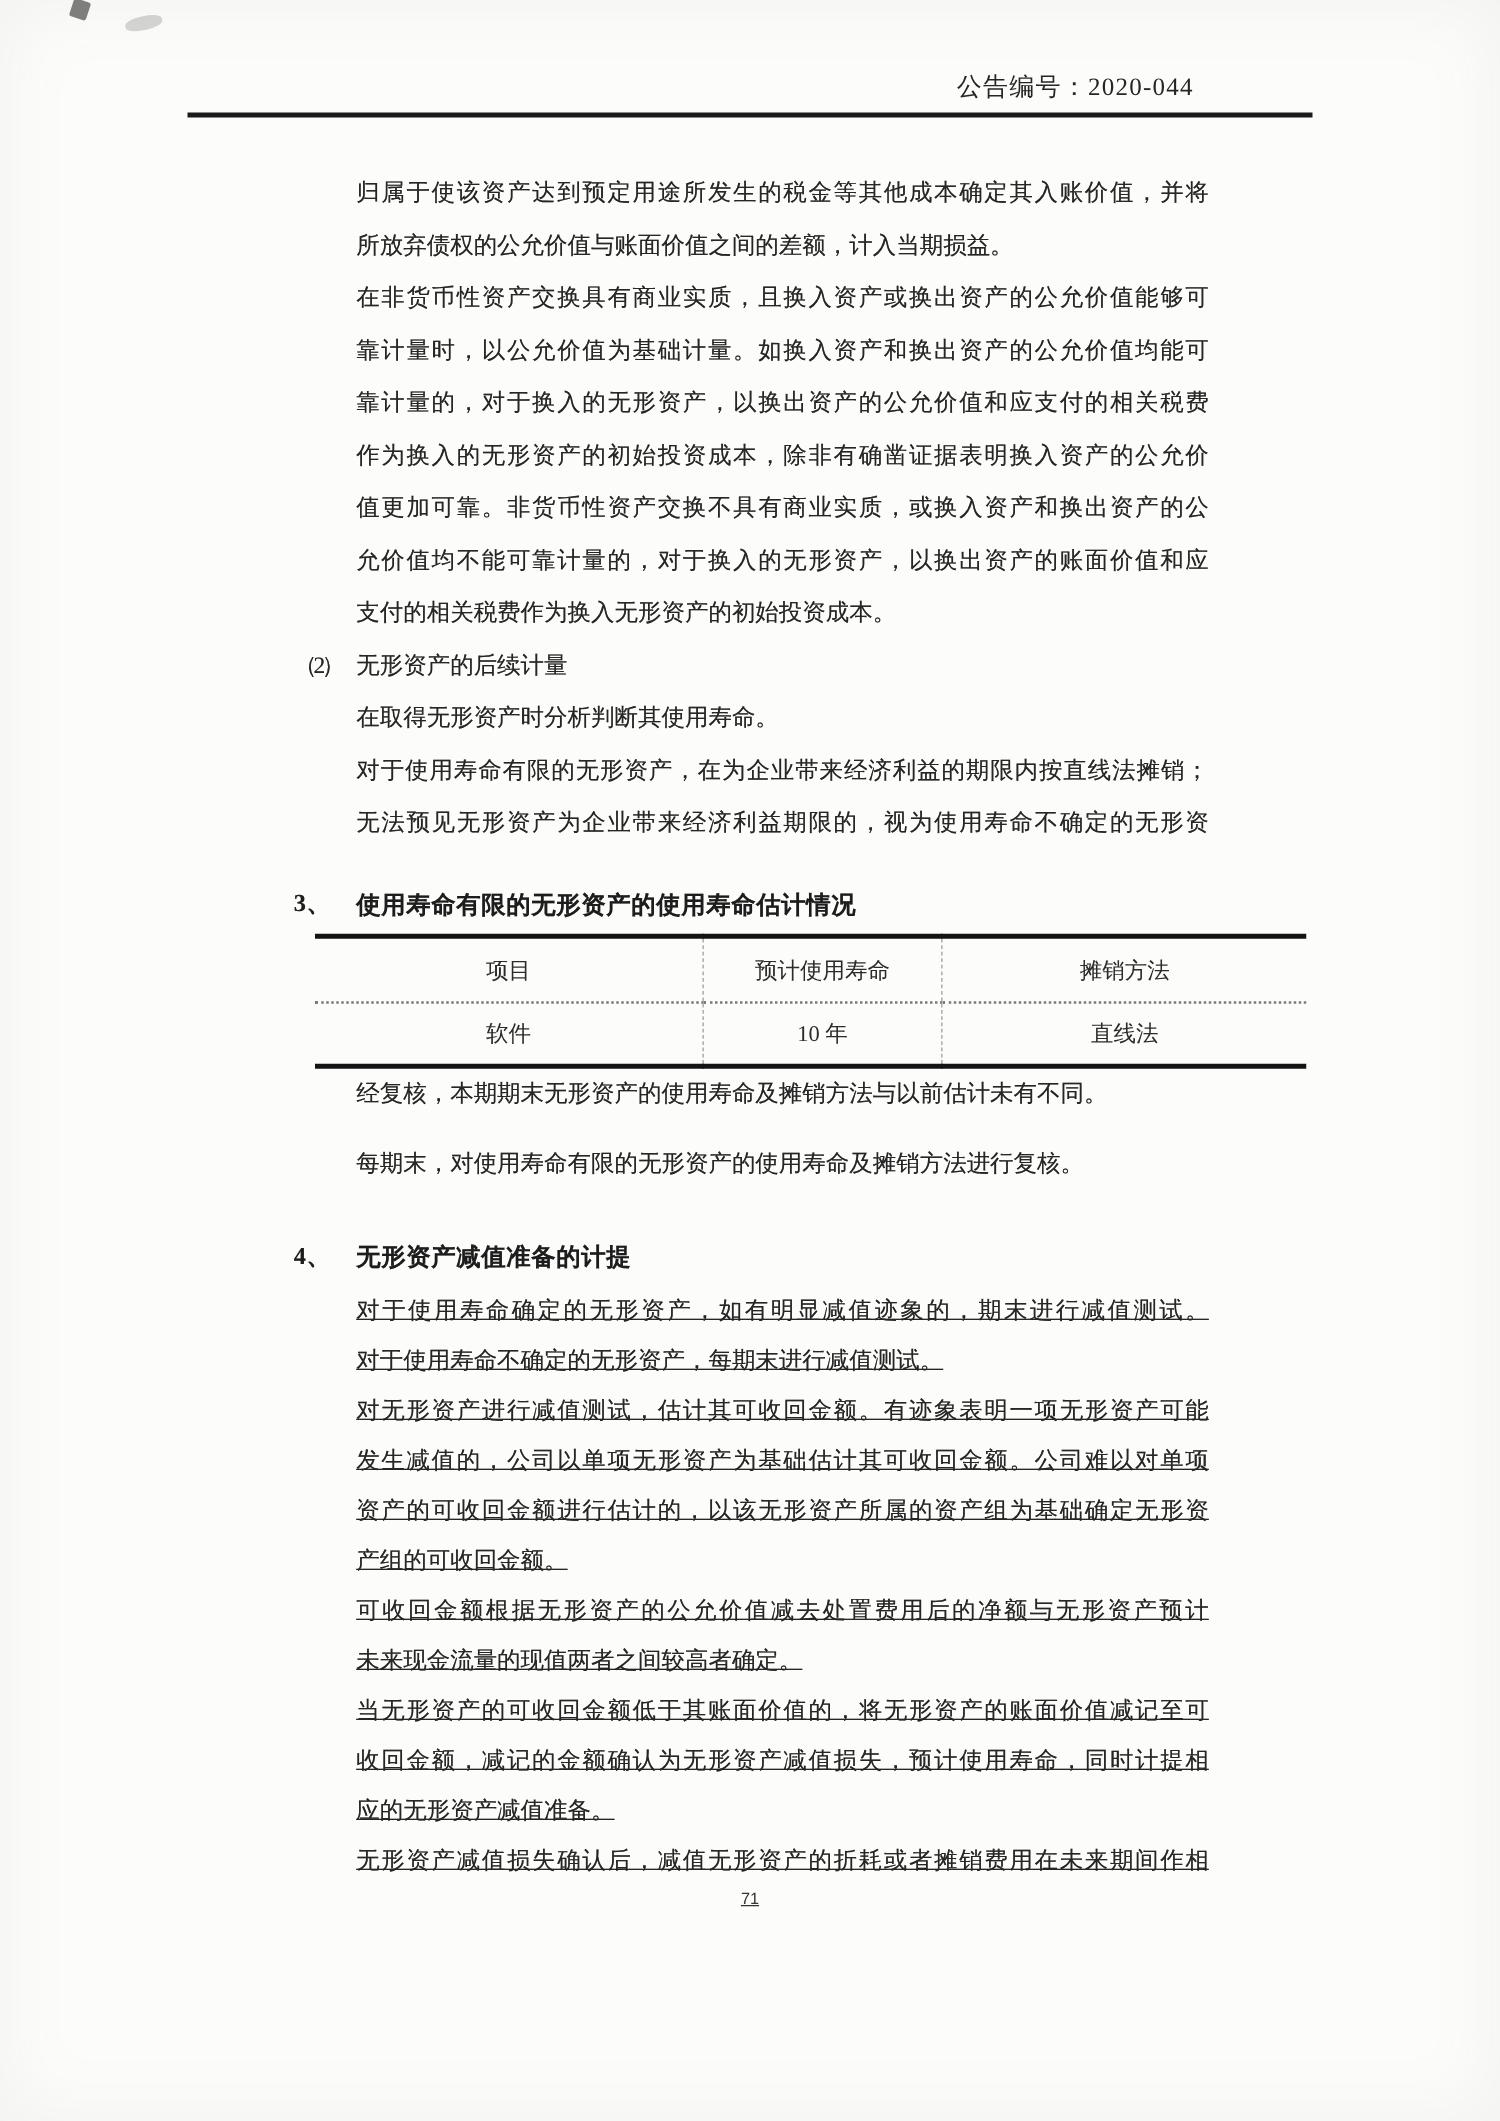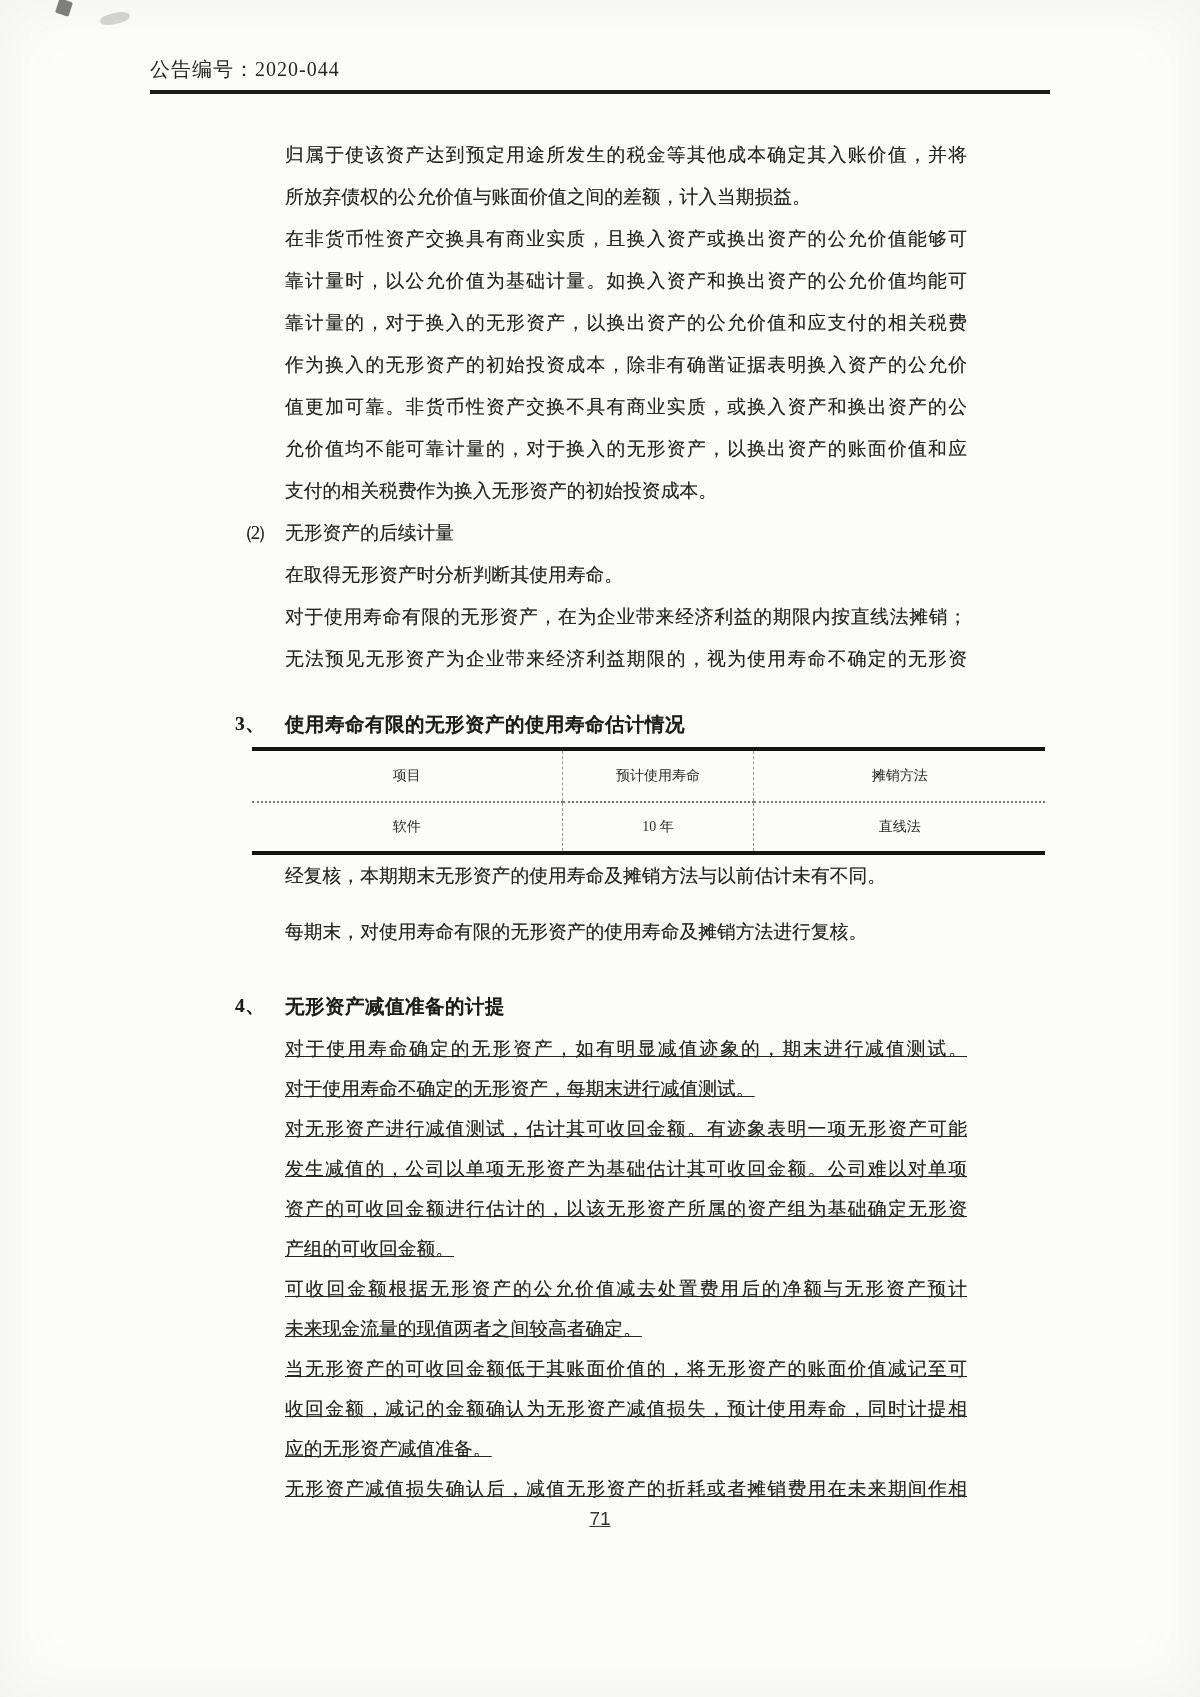--- a/index.html
+++ b/index.html
@@ -11,21 +11,21 @@
   }
   .frame { position:relative; margin:0 150px; width:900px; }
 
   
   .mark1 { position:absolute; left:57px; top:0; width:14px; height:15px;
            background:#4a4a4a; opacity:.7; transform:rotate(18deg); border-radius:2px; }
   .mark2 { position:absolute; left:100px; top:13px; width:30px; height:11px;
            background:#8a8a8a; opacity:.35; transform:rotate(-12deg); border-radius:45%; }
 
   .doc-num {
-    padding-top:56px; text-align:left; padding-right:95px;
+    padding-top:56px; text-align:right; padding-right:95px;
     font-size:20px; letter-spacing:1px;
   }
   .rule { margin-top:7px; border-bottom:4px solid #1b1b1b; }
 
   .body-col {
     margin-left:135px; width:682px; margin-top:40px;
     font-size:18.8px; line-height:42px;
     text-shadow:0 0 0.5px rgba(40,40,40,0.55);
   }
   .ln { margin:0; white-space:nowrap; }
@@ -39,38 +39,38 @@
     font-weight:bold; font-size:19.5px; line-height:30px;
     letter-spacing:0.5px; color:#1d1d1d;
   }
   .heading .hnum { position:absolute; left:-50px; font-family:"Liberation Serif", serif; }
   .heading.h3 { margin-top:29px; margin-bottom:8px; }
   .heading.h4 { margin-top:38px; margin-bottom:8px; }
 
   table.est {
     margin-left:-33px; width:793px; border-collapse:collapse;
     border-top:4px solid #141414; border-bottom:4px solid #141414;
-    font-size:14px; line-height:normal; text-shadow:none;
+    font-size:18px; line-height:normal; text-shadow:none;
   }
   table.est th, table.est td {
     font-weight:normal; text-align:center; padding:0; color:#2b2b2b;
   }
   table.est th { height:50px; border-bottom:2px dotted #7a7a7a; }
   table.est td { height:48px;font-family:Liberation Serif, serif; }
   table.est th:not(:last-child), table.est td:not(:last-child) { border-right:1px dashed #9a9a9a; }
   table.est .c1 { width:39.1%; }
   table.est .c2 { width:24.2%; }
   table.est .c3 { width:36.7%; }
 
   .notes { margin-top:14px; }
   .sec4 { line-height:40px;text-decoration:underline; }
 
   .pg-footer {
     text-align:center; font-family:"Liberation Sans", sans-serif;
-    font-size:19px; color:#333; margin-top:-2px; line-height:24px;text-decoration:underline;
+    font-size:13px; color:#333; margin-top:-2px; line-height:24px;text-decoration:underline;
   }
 </style>
 </head>
 <body>
 
 <div class="page">
   <div class="mark1"></div>
   <div class="mark2"></div>
 
   <div class="frame">

